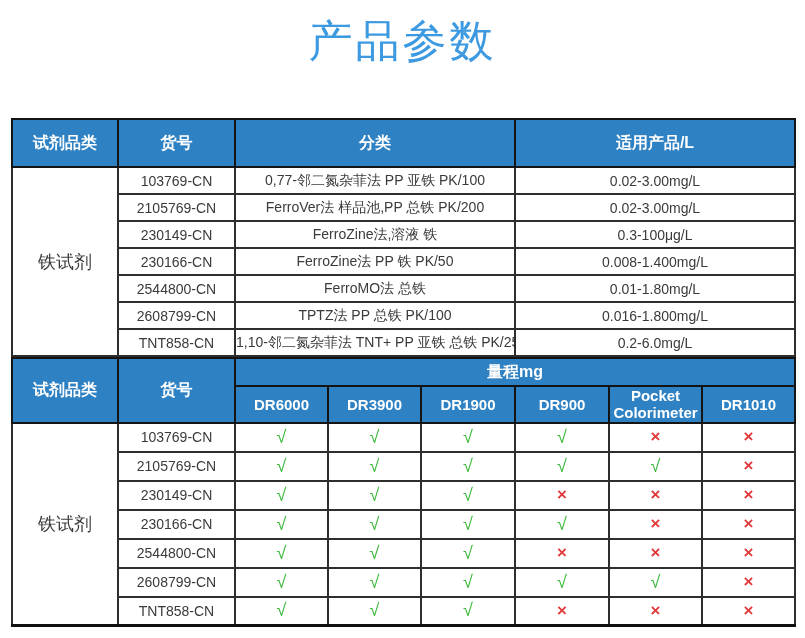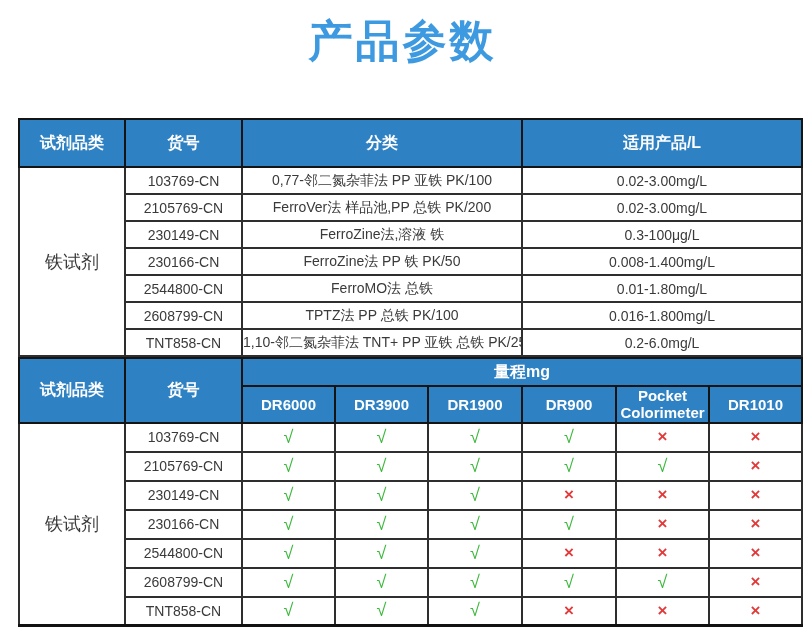--- a/index.html
+++ b/index.html
@@ -14,28 +14,28 @@
   .page {
     width: 805px;
     height: 638px;
     position: relative;
   }
   .page-title {
     margin: 0;
     padding-top: 16px;
     text-align: center;
     font-size: 44px;
-    font-weight: bold;
+    font-weight: normal;
     letter-spacing: 3px;
     color: var(--title, #3D9AE0);
     line-height: 1.15;
   }
   .tables-wrap {
     position: absolute;
-    left: 18px;
+    left: 11px;
     top: 118px;
     width: 783px;
   }
   table {
     border-collapse: collapse;
     table-layout: fixed;
     width: 783px;
   }
   th, td {
     padding: 0;

